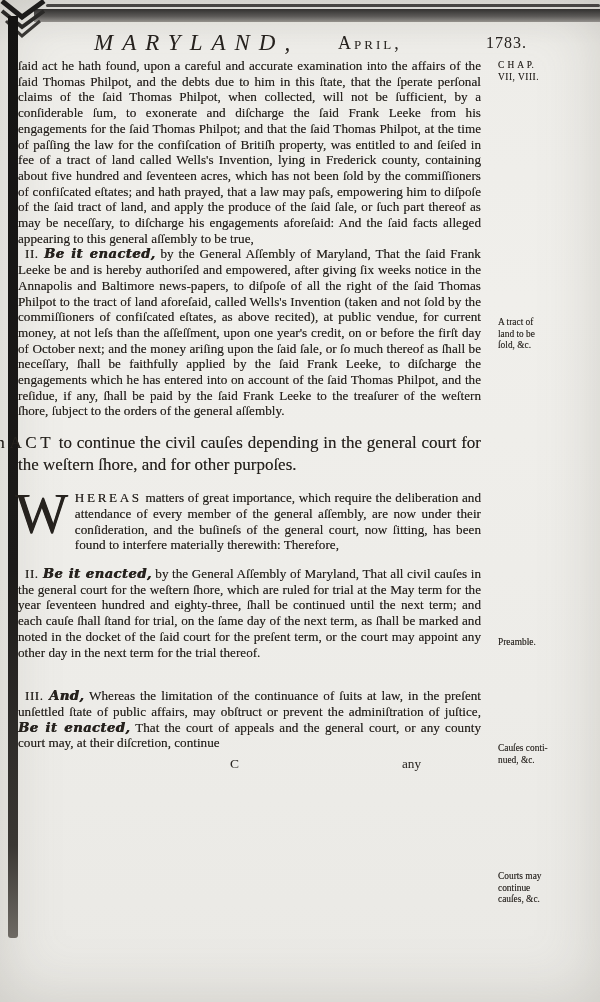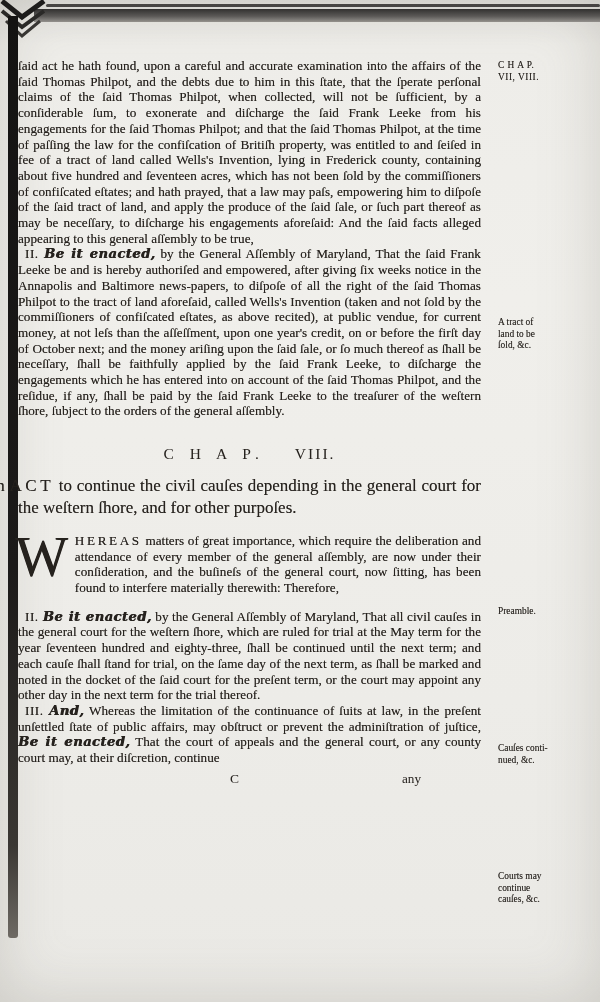--- a/index.html
+++ b/index.html
@@ -35,63 +35,64 @@
   .chap-heading{margin:27px 0 0 0;text-align:center;font-weight:normal;font-size:15.5px;}
   .chap-word{letter-spacing:6px;margin-right:26px;}
   .chap-num{letter-spacing:2px;}
   .act-title{margin:13px 0 0 0;font-weight:normal;font-size:17px;line-height:22px;
     text-indent:-34px;text-align:justify;text-shadow:0 0 .5px rgba(40,35,30,.5);}
   .act-word{letter-spacing:3.5px;}
   .p-preamble{margin-top:14px;}
   .drop-cap{float:left;font-size:56px;line-height:42px;height:46px;margin:3px 7px 0 -3px;text-shadow:.5px 0 0 currentColor;}
   .smallcap-run{letter-spacing:2.6px;}
   .p-act8-s2{margin-top:13px;text-indent:7px;}
-  .p-act8-s3{text-indent:7px;}
+  .p-act8-s3{margin-top:28px;text-indent:7px;}
   .sig-row{position:relative;margin-top:5px;height:18px;text-align:left;}
   .sig-mark{position:absolute;left:212px;font-size:13.5px;}
   .catchword{position:absolute;left:384px;font-size:13.2px;}
   
   .margin-note{position:absolute;left:498px;width:97px;font-size:9.4px;line-height:11.5px;
     white-space:pre-line;text-align:left;color:#2b2723;text-shadow:0 0 .4px rgba(40,35,30,.5);}
   .mn-chap{top:60px;font-variant:small-caps;letter-spacing:.5px;}
   .mn-tract{top:317px;}
-  .mn-preamble{top:606px;}
+  .mn-preamble{top:637px;}
   .mn-causes{top:721px;margin-top:22px;}
   .mn-courts{top:871px;}
 </style>
 </head>
 <body>
 
 <div class="page">
 
   <div class="top-rule"></div>
   <div class="top-band"></div>
   <svg class="corner-ornament" width="52" height="40" viewBox="0 0 52 40">
     <path d="M2 1 L22 17 L44 1" fill="none" stroke="#1d1c1b" stroke-width="5"></path>
     <path d="M2 11 L22 27 L44 11" fill="none" stroke="#2a2927" stroke-width="4"></path>
     <path d="M6 21 L22 36 L40 21" fill="none" stroke="#383633" stroke-width="3"></path>
   </svg>
   <div class="gutter-bar"></div>
 
+  <header class="running-head">
+    <span class="rh-title">MARYLAND,</span>
+    <span class="rh-month">April,</span>
+    <span class="rh-year">1783.</span>
+  </header>
 
   <main class="text-column">
 
     <p class="body-para p-act7-cont">ſaid act he hath found, upon a careful and accurate examination into the affairs of the ſaid Thomas Philpot, and the debts due to him in this ſtate, that the ſperate perſonal claims of the ſaid Thomas Philpot, when collected, will not be ſufficient, by a conſiderable ſum, to exonerate and diſcharge the ſaid Frank Leeke from his engagements for the ſaid Thomas Philpot; and that the ſaid Thomas Philpot, at the time of paſſing the law for the confiſcation of Britiſh property, was entitled to and ſeiſed in fee of a tract of land called Wells's Invention, lying in Frederick county, containing about five hundred and ſeventeen acres, which has not been ſold by the commiſſioners of confiſcated eſtates; and hath prayed, that a law may paſs, empowering him to diſpoſe of the ſaid tract of land, and apply the produce of the ſaid ſale, or ſuch part thereof as may be neceſſary, to diſcharge his engagements aforeſaid: And the ſaid facts alleged appearing to this general aſſembly to be true,</p>
 
     <p class="body-para p-act7-s2">
       <span class="secnum">II. </span>
       <span class="blackletter">Be it enacted,</span>
       <span class="ital"> by the General Aſſembly of Maryland, </span>
       <span>That the ſaid Frank Leeke be and is hereby authoriſed and empowered, after giving ſix weeks notice in the Annapolis and Baltimore news-papers, to diſpoſe of all the right of the ſaid Thomas Philpot to the tract of land aforeſaid, called Wells's Invention (taken and not ſold by the commiſſioners of confiſcated eſtates, as above recited), at public vendue, for current money, at not leſs than the aſſeſſment, upon one year's credit, on or before the firſt day of October next; and the money ariſing upon the ſaid ſale, or ſo much thereof as ſhall be neceſſary, ſhall be faithfully applied by the ſaid Frank Leeke, to diſcharge the engagements which he has entered into on account of the ſaid Thomas Philpot, and the reſidue, if any, ſhall be paid by the ſaid Frank Leeke to the treaſurer of the weſtern ſhore, ſubject to the orders of the general aſſembly.</span>
     </p>
 
-    <h2 class="chap-heading">
-      <span class="chap-word">C H A P.</span>
-      <span class="chap-num">VIII.</span>
-    </h2>
 
     <h3 class="act-title">
       <span>An </span>
       <span class="act-word">ACT</span>
       <span> to continue the civil cauſes depending in the general court for the weſtern ſhore, and for other purpoſes.</span>
     </h3>
 
     <p class="body-para p-preamble">
       <span class="drop-cap">W</span>
       <span class="smallcap-run">HEREAS</span>

